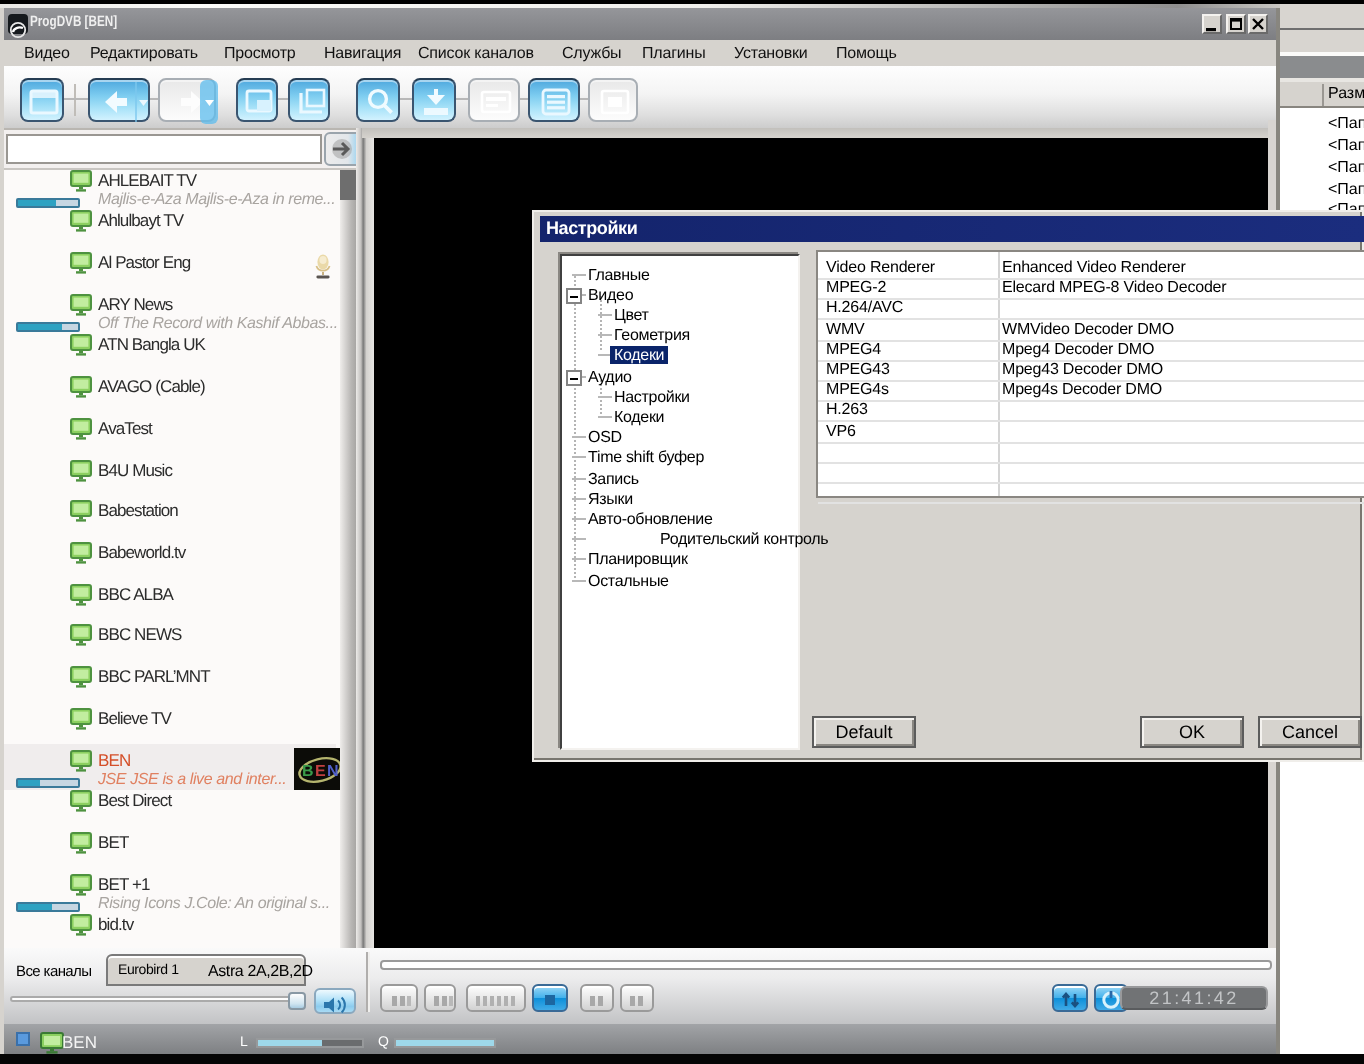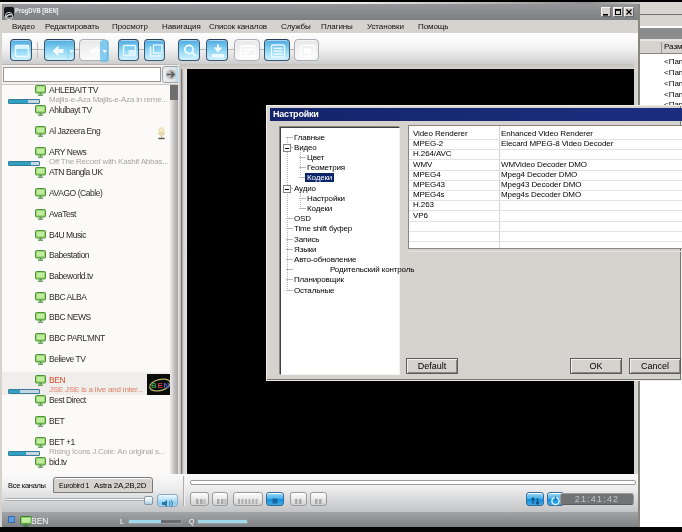--- a/index.html
+++ b/index.html
@@ -37,21 +37,21 @@
 
 #lpanel { left:2px; top:61px; width:178px; height:409px; background:#f3f0ef; }
 #search { left:1px; top:2px; width:158px; height:15px; background:#fff; border:1px solid #9a9792; }
 #searchbtn { left:160px; top:1px; width:22px; height:17px; border:1px solid #9aa4ac; border-radius:3px; background:linear-gradient(90deg,#ececec 0%,#e2e6ea 55%,#9ed4f0 80%,#c8ecfa 100%); }
 #chlist { left:0; top:19px; width:178px; height:390px; background:#fcfaf9; border-top:1px solid #c9c6c2; }
 #scroll { left:168px; top:0px; width:8px; height:389px; background:linear-gradient(90deg,#efedeb,#b8b6b4 70%,#a8a6a4); }
 #scrollthumb { left:0; top:0; width:8px; height:15px; background:#6e6e6e; }
 .ch { position:absolute; left:0; width:166px; }
 .ch .tvicon { position:absolute; left:33px; top:0px; }
 .ch .nm { position:absolute; left:47px; top:0; font-size:8.5px; color:#2c2c2c; white-space:nowrap; letter-spacing:-0.45px; }
-.ch .sub { position:absolute; left:47px; top:10px; font-size:8px; color:#a8a4a0; white-space:nowrap; letter-spacing:-0.2px; }
+.ch .sub { position:absolute; left:47px; top:10px; font-size:8px; color:#a8a4a0; white-space:nowrap; letter-spacing:-0.2px;font-style:italic; }
 .ch .pbar { position:absolute; left:6px; top:14px; width:32px; height:5px; border:1px solid #3a7a9a; background:#c6d6e2; border-radius:1px; }
 .ch .pfill { position:absolute; left:0; top:0; height:100%; background:#2ea2c2; }
 
 
 #video { left:187px; top:65px; width:447px; height:405px; background:#000; }
 #vsplit { left:178px; top:60px; width:9px; height:410px; background:linear-gradient(90deg,#eceae8 0%,#c2c0be 28%,#787878 40%,#d4d2cf 58%,#e8e6e3 100%); }
 #vtop { left:181px; top:60px; width:453px; height:5px; background:linear-gradient(180deg,#c2c0bc,#d6d3ce); }
 #rborder { left:634px; top:56px; width:4px; height:467px; background:#d8d5d1; }
 #rborder2 { left:638px; top:0px; width:2px; height:523px; background:#88867f; }
 
@@ -254,21 +254,21 @@
           </svg>
           <div class="nm" style="">Ahlulbayt TV</div>
         </div>
         <div class="ch" style="top:41px;">
           <svg class="tvicon" width="11" height="11" viewBox="0 0 11 11">
             <rect x="0.5" y="0.5" width="10" height="7.5" rx="1" fill="#8cd060" stroke="#4e9240"></rect>
             <rect x="1.8" y="1.8" width="7.4" height="4.6" fill="#c2eda0"></rect>
             <rect x="4.5" y="8" width="2" height="1.6" fill="#4e9240"></rect>
             <rect x="3" y="9.6" width="5" height="1.2" fill="#4e9240"></rect>
           </svg>
-          <div class="nm" style="">Al Jazeera Eng</div>
+          <div class="nm" style="">Al Pastor Eng</div>
           <svg style="position:absolute;left:154px;top:1px;" width="11" height="13" viewBox="0 0 11 13">
             <ellipse cx="5.5" cy="4" rx="2.8" ry="3.8" fill="#ead9a8"></ellipse>
             <ellipse cx="5.5" cy="3" rx="1.8" ry="2" fill="#f6ecd0"></ellipse>
             <path d="M2.2 6 A3.5 3.5 0 0 0 8.8 6" fill="none" stroke="#d8c088" stroke-width="0.9"></path>
             <rect x="5" y="9" width="1" height="1.5" fill="#c8b080"></rect>
             <rect x="2.2" y="10.8" width="6.6" height="1.4" rx="0.7" fill="#5a5450"></rect>
           </svg>
         </div>
         <div class="ch" style="top:62px;">
           <svg class="tvicon" width="11" height="11" viewBox="0 0 11 11">
@@ -443,21 +443,21 @@
   <div id="vtop" class="abs"></div>
   <div id="video" class="abs"></div>
   <div id="rborder" class="abs"></div>
   <div id="rborder2" class="abs"></div>
 
   <div id="ctrlbar" class="abs">
     <div id="tabs" class="abs">
       <div class="t0">Все каналы</div>
       <div class="tbox">
           <span style="position:absolute;left:5px;top:4px;font-size:7px;">Eurobird 1</span>
-          <span style="position:absolute;left:40px;top:3px;font-size:8px;">Astra 2A,2B,2D</span>
+          <span style="position:absolute;left:50px;top:3px;font-size:8px;">Astra 2A,2B,2D</span>
         </div>
     </div>
     <div id="volrow" class="abs">
       <div id="voltrack"></div>
         <div id="volthumb"></div>
       <div id="mutebtn"><svg width="19" height="11" viewBox="0 0 19 11">
             <path d="M4 4 L6.5 4 L9 1.8 L9 9.2 L6.5 7 L4 7 Z" fill="#2a76ac"></path>
             <path d="M11 3.2 A3 3 0 0 1 11 7.8 M12.8 1.8 A5 5 0 0 1 12.8 9.2" stroke="#2a76ac" fill="none" stroke-width="1"></path>
           </svg></div>
     </div>

